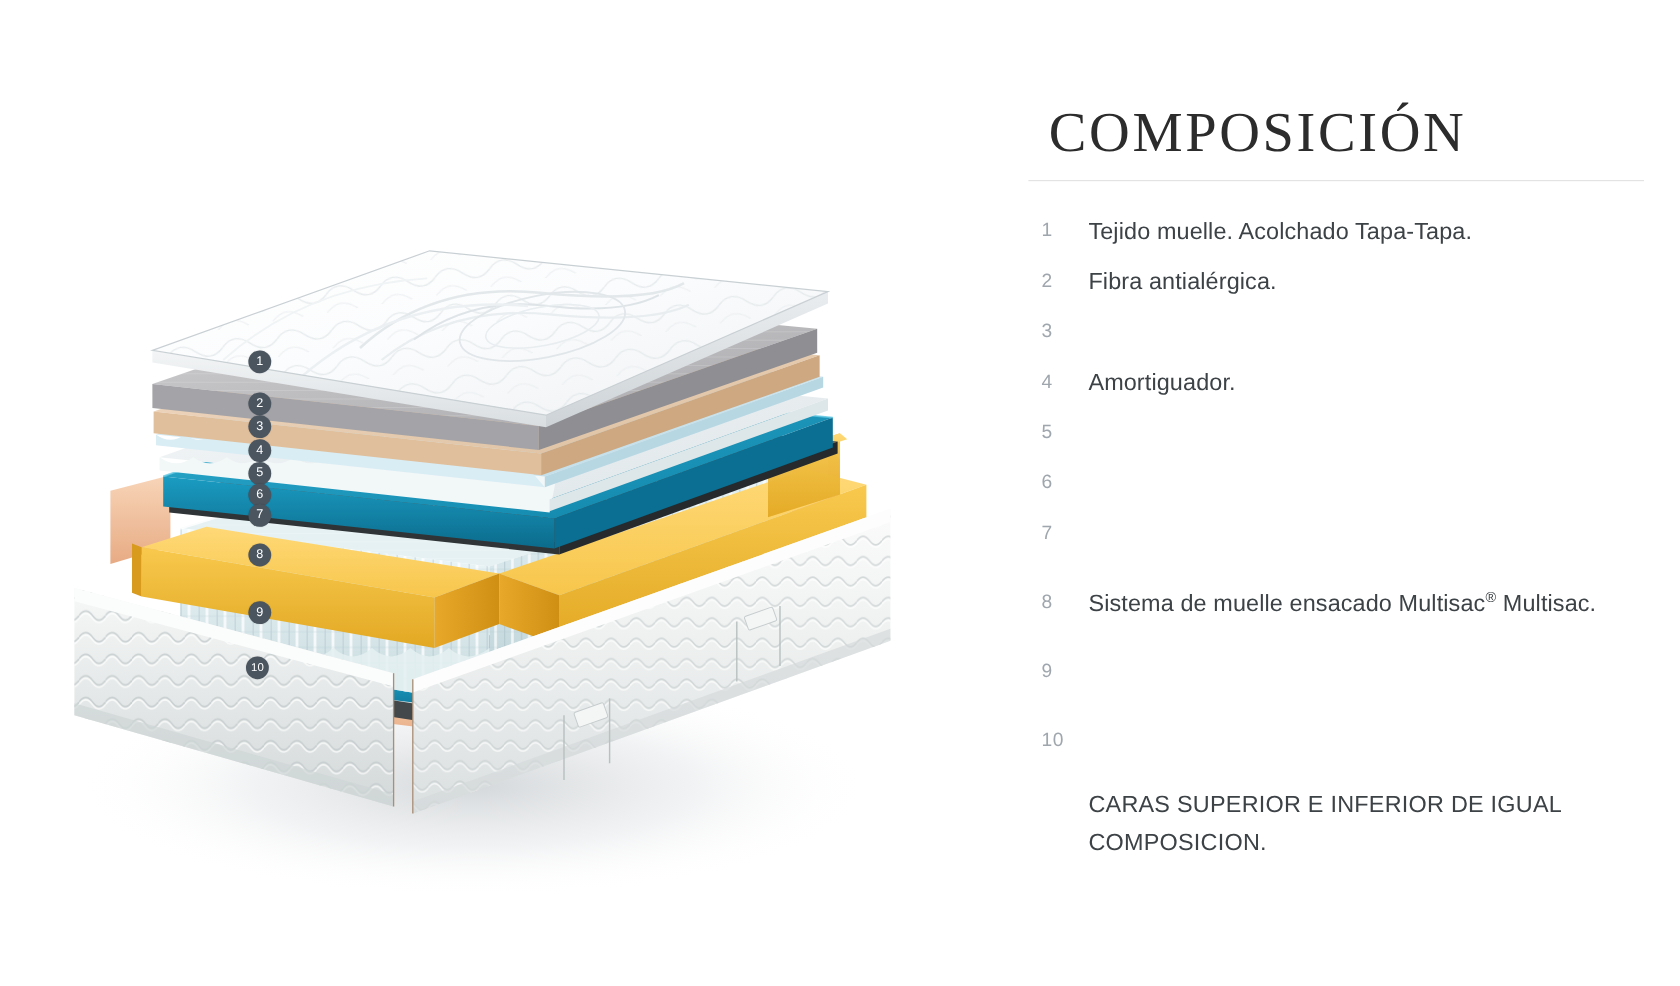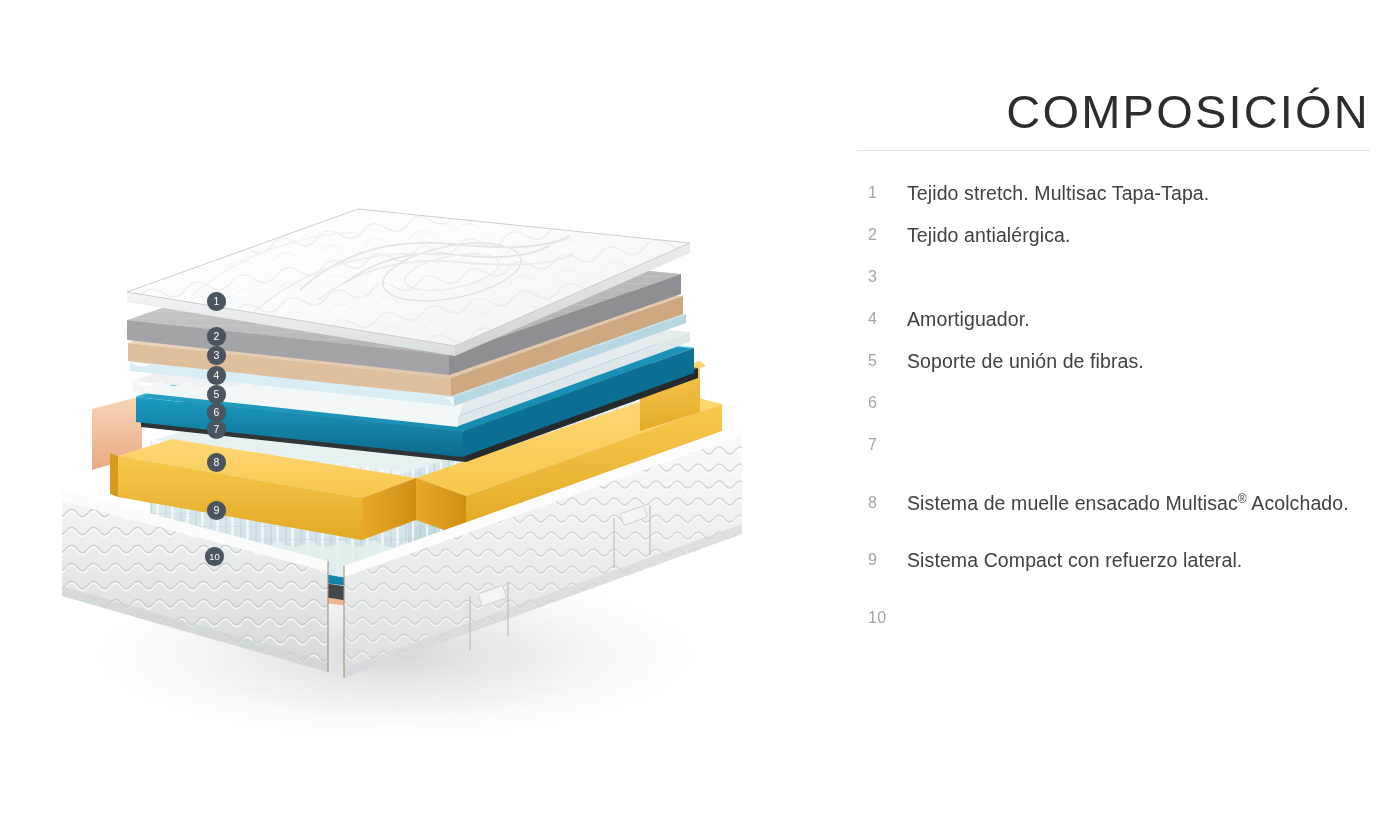--- a/index.html
+++ b/index.html
@@ -53,25 +53,25 @@
   #panel {
     position: absolute;
     left: 857px;
     top: 0px;
     width: 520px;
     height: 822px;
   }
 
   #panel-title {
     position: absolute;
-    left: 0px;
+    left: 17px;
     top: 84px;
     width: 513px;
-    text-align: right;
-    font-family: Liberation Sans, sans-serif;
+    text-align: left;
+    font-family: Liberation Serif, serif;
     font-weight: 300;
     font-size: 47px;
     letter-spacing: 2.2px;
     color: #2c2c2c;
     white-space: nowrap;
     transform: scaleX(1.0);
   }
 
   #panel-rule {
     position: absolute;
@@ -433,61 +433,63 @@
 
   <div id="panel">
 
     <div id="panel-title">COMPOSICIÓN</div>
     <div id="panel-rule"></div>
 
     <div id="panel-list">
 
       <div class="comp-row">
         <div class="comp-num">1</div>
-        <div class="comp-text">Tejido stretch. Multisac Tapa-Tapa.</div>
+        <div class="comp-text">Tejido muelle. Acolchado Tapa-Tapa.</div>
       </div>
 
       <div class="comp-row">
         <div class="comp-num">2</div>
-        <div class="comp-text">Tejido antialérgica.</div>
+        <div class="comp-text">Fibra antialérgica.</div>
       </div>
 
       <div class="comp-row">
         <div class="comp-num">3</div>
       </div>
 
       <div class="comp-row">
         <div class="comp-num">4</div>
         <div class="comp-text">Amortiguador.</div>
       </div>
 
       <div class="comp-row">
         <div class="comp-num">5</div>
-        <div class="comp-text">Soporte de unión de fibras.</div>
       </div>
 
       <div class="comp-row">
         <div class="comp-num">6</div>
       </div>
 
       <div class="comp-row">
         <div class="comp-num">7</div>
       </div>
 
       <div class="comp-row two-line">
         <div class="comp-num">8</div>
-        <div class="comp-text"><span>Sistema de muelle ensacado Multisac</span><sup>®</sup><span> Acolchado.</span></div>
+        <div class="comp-text"><span>Sistema de muelle ensacado Multisac</span><sup>®</sup><span> Multisac.</span></div>
       </div>
 
       <div class="comp-row">
         <div class="comp-num">9</div>
-        <div class="comp-text">Sistema Compact con refuerzo lateral.</div>
       </div>
 
       <div class="comp-row two-line">
         <div class="comp-num">10</div>
       </div>
 
+      <div class="comp-note">
+        <div>CARAS SUPERIOR E INFERIOR DE IGUAL</div>
+        <div>COMPOSICION.</div>
+      </div>
 
     </div>
   </div>
 
 </div>
 
 </body></html>

